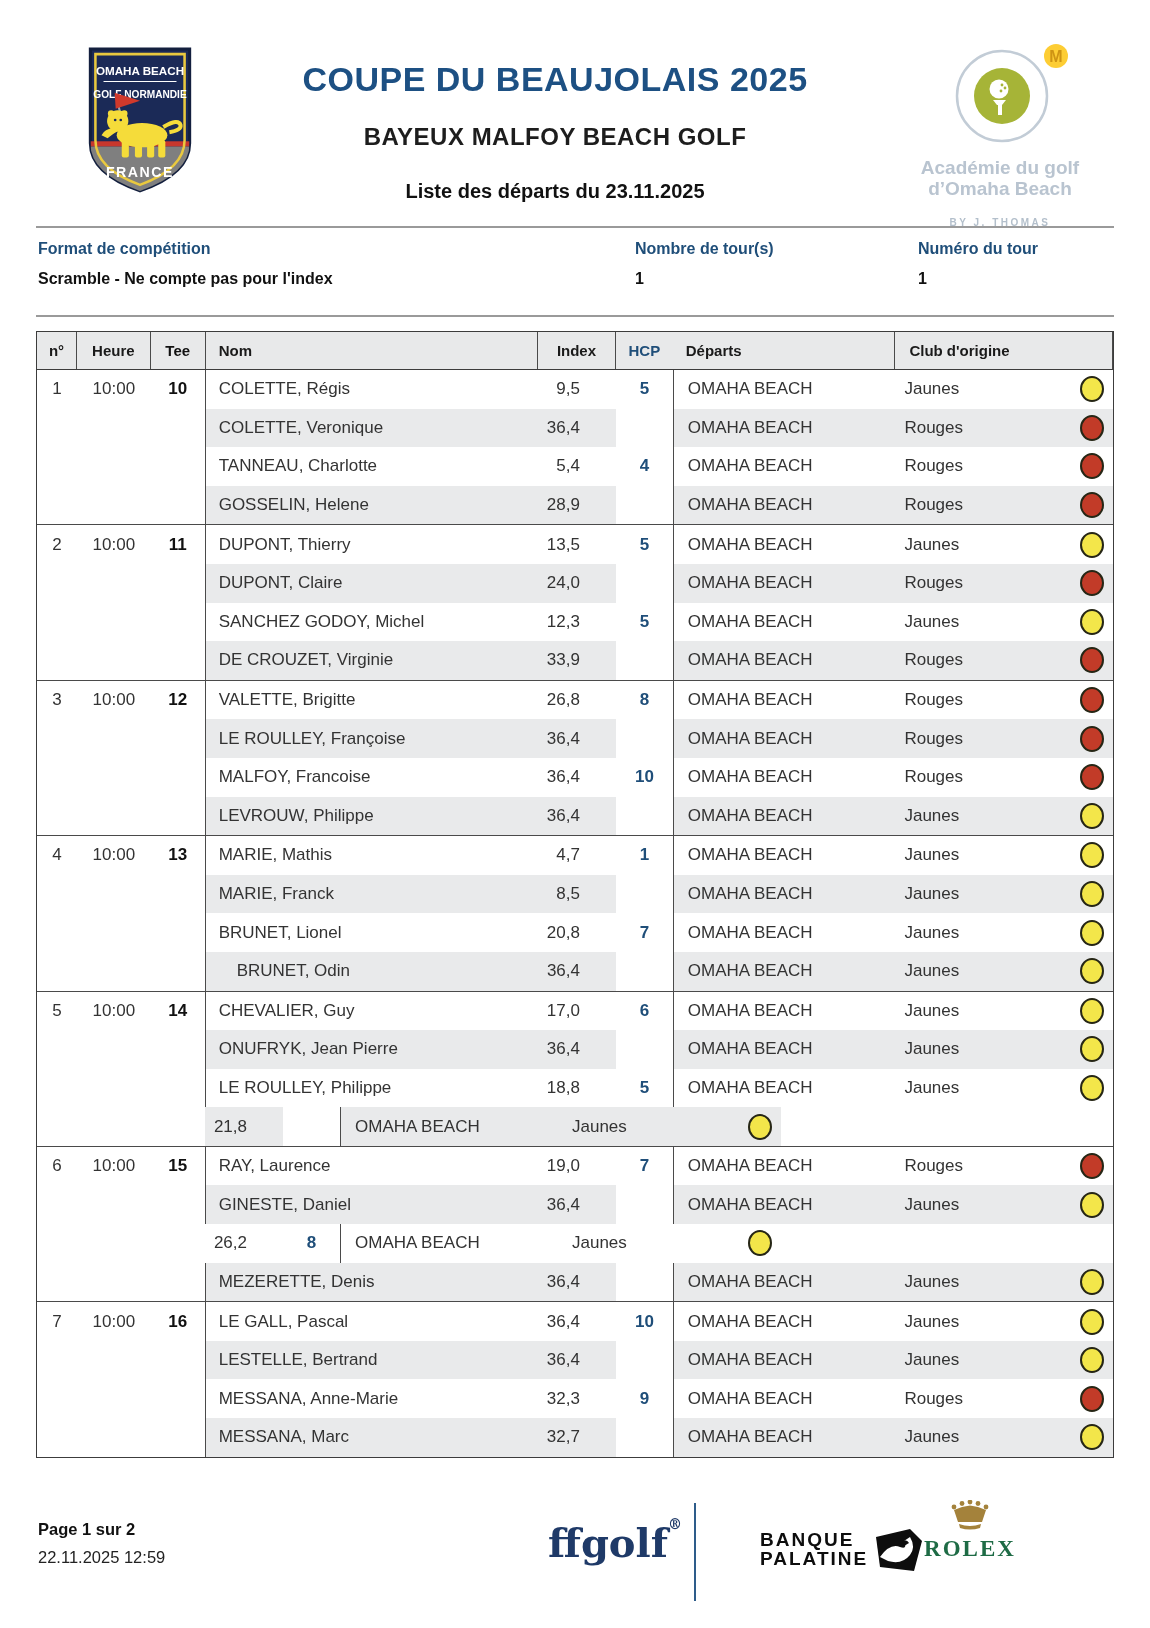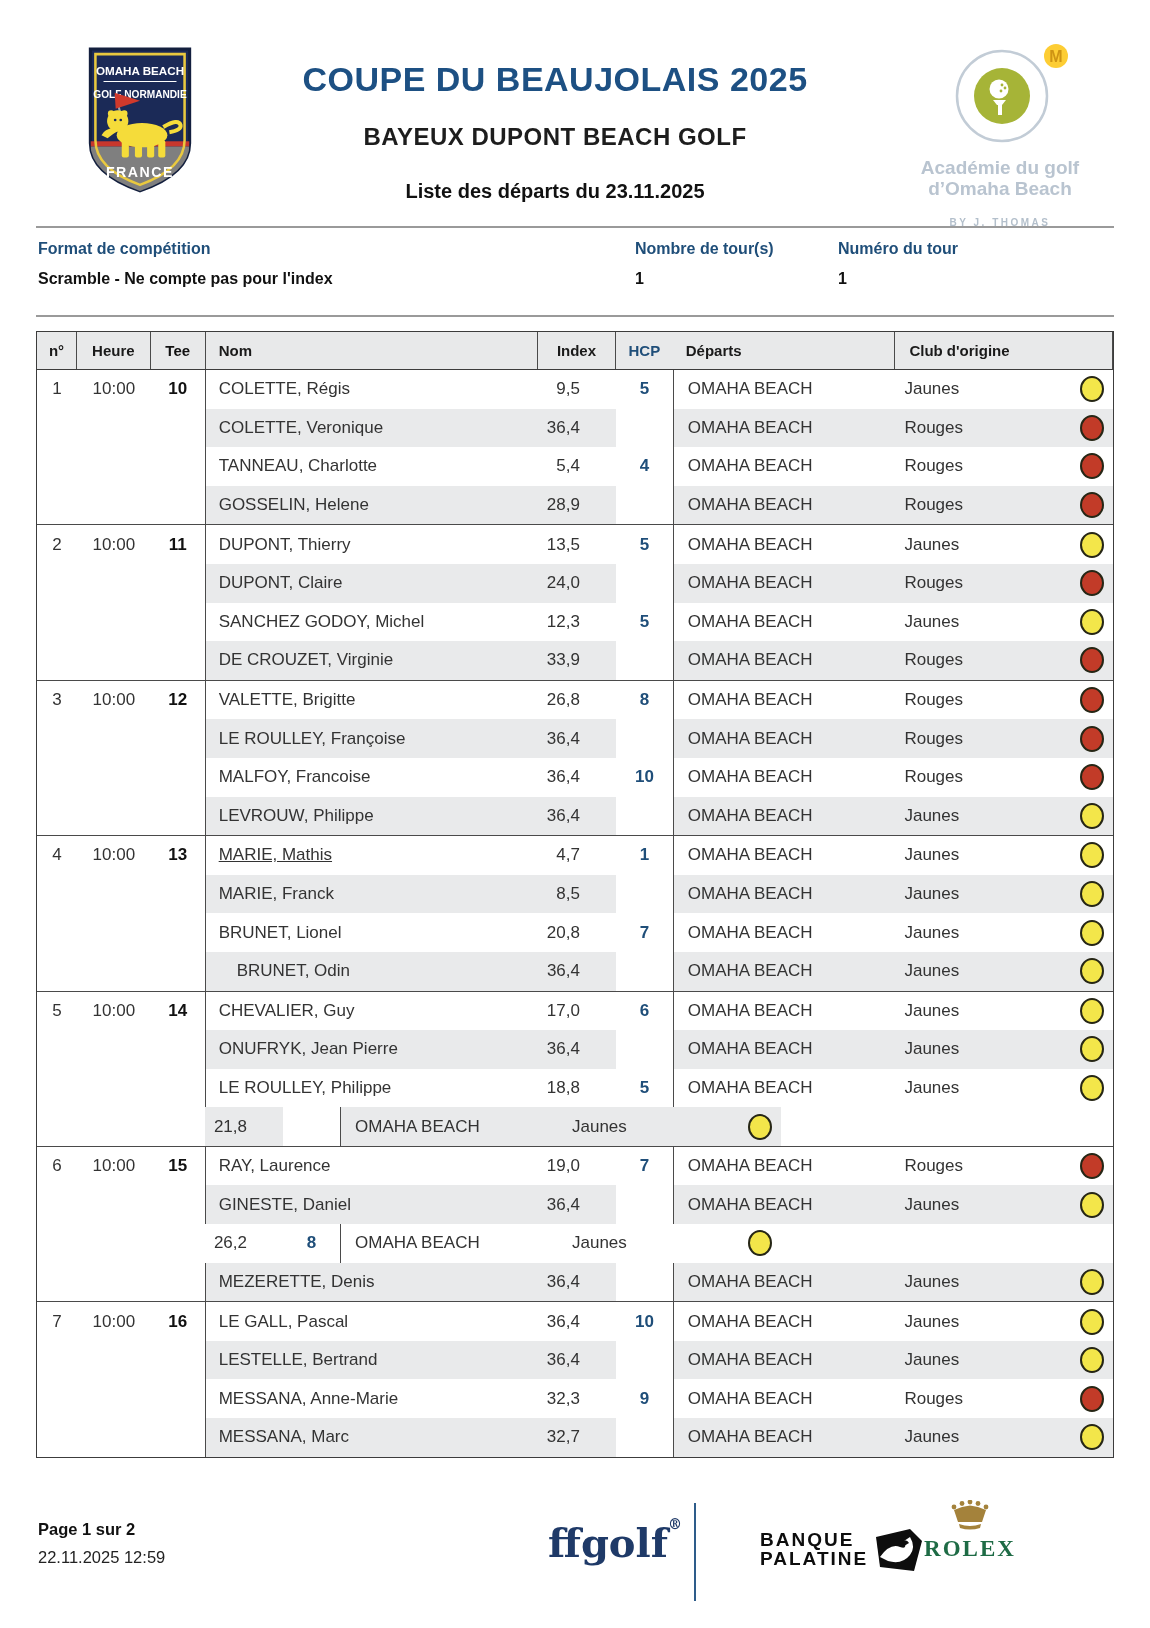--- a/index.html
+++ b/index.html
@@ -16,21 +16,21 @@
   .sub-title  { margin-top:24px; font-size:24px; font-weight:600; color:#1d1d1d; letter-spacing:0.5px; }
   .list-title { margin-top:29px; font-size:20px; font-weight:bold; color:#111; }
   .academy { position:absolute; left:880px; top:38px; width:240px; text-align:center; }
   .academy-text { margin-top:6px; font-size:19px; font-weight:bold; color:#b9c4d0; line-height:1.08; }
   .academy-by { margin-top:18px; font-size:10px; font-weight:bold; letter-spacing:2.5px; color:#b3bfcb; }
   
   .rule { position:absolute; left:36px; width:1078px; height:2px; background:#9a9a9a; }
   .rule1 { top:226px; } .rule2 { top:315px; }
   .comp-label { position:absolute; font-size:16px; font-weight:bold; color:#1f4e79; top:240px; }
   .comp-value { position:absolute; font-size:16px; font-weight:bold; color:#111; top:270px; }
-  .cx1 { left:38px; } .cx2 { left:635px; } .cx3 { left:838px; }
+  .cx1 { left:38px; } .cx2 { left:635px; } .cx3 { left:918px; }
   
   .sheet-table { position:absolute; left:36px; top:331px; width:1078px; border:1.5px solid #3c3c3c; background:#fff; }
   .thead { display:flex; height:38px; background:#e8e9ea; border-bottom:1.5px solid #3c3c3c; }
   .cell { display:flex; align-items:center; font-size:17px; color:#333; overflow:hidden; }
   .th { font-weight:bold; font-size:15px; color:#1a1a1a; }
   .thead .c0, .thead .c1, .thead .c3, .thead .c4, .thead .c6 { border-right:1px solid #4a4a4a; }
   .row { display:flex; height:38.6px; }
   .group + .group { border-top:1px solid #4a4a4a; }
   .c0, .c1, .c2, .c4, .c5 { justify-content:center; }
   .c2 { font-weight:bold; color:#111; }
@@ -88,21 +88,21 @@
       <circle cx="39.5" cy="68.5" r="3.2" fill="#f5dc3a"></circle>
       <path d="M29,83 q-9,1 -12,7 l6,3 q6,-5 10,-7 z" fill="#f5dc3a"></path>
       <circle cx="30.5" cy="75" r="1.3" fill="#1b2a57"></circle>
       <circle cx="36" cy="75" r="1.3" fill="#1b2a57"></circle>
     </g>
     <text x="55" y="131" text-anchor="middle" fill="#ffffff" font-size="14" font-weight="bold" letter-spacing="1.5" font-family="Liberation Sans, sans-serif">FRANCE</text>
   </svg>
 
   <div class="title-block">
     <div class="main-title">COUPE DU BEAUJOLAIS 2025</div>
-    <div class="sub-title">BAYEUX DUPONT BEACH GOLF</div>
+    <div class="sub-title">BAYEUX MALFOY BEACH GOLF</div>
     <div class="list-title">Liste des départs du 23.11.2025</div>
   </div>
 
   <div class="academy">
     <svg width="240" height="110" viewBox="0 0 240 110">
       <circle cx="122" cy="58" r="45" fill="#ffffff" stroke="#c2ccd6" stroke-width="2.5"></circle>
       <circle cx="122" cy="58" r="28" fill="#a6b437"></circle>
       <circle cx="119" cy="51" r="9.5" fill="#ffffff"></circle>
       <circle cx="122" cy="47" r="1.4" fill="#a6b437"></circle>
       <circle cx="125" cy="50" r="1.4" fill="#a6b437"></circle>
@@ -300,21 +300,21 @@
               <div class="tee-label">Jaunes</div>
               <div class="dot" style="background: rgb(243, 230, 74);"></div>
             </div>
           </div>
         </div>
         <div class="group">
           <div class="row">
             <div class="cell c0" style="width: 40px;">4</div>
             <div class="cell c1" style="width: 74px;">10:00</div>
             <div class="cell c2" style="width: 54px;">13</div>
-            <div class="cell c3" style="width: 334px; text-decoration: underline;">MARIE, Mathis</div>
+            <div class="cell c3" style="width: 334px;">MARIE, Mathis</div>
             <div class="cell c4" style="width: 78px;">4,7</div>
             <div class="cell c5" style="width: 57px;">1</div>
             <div class="cell c6" style="width: 219px;">OMAHA BEACH</div>
             <div class="cell c7" style="width: 222px;">
               <div class="tee-label">Jaunes</div>
               <div class="dot" style="background: rgb(243, 230, 74);"></div>
             </div>
           </div>
           <div class="row alt">
             <div class="cell c0" style="width: 40px;"></div>

